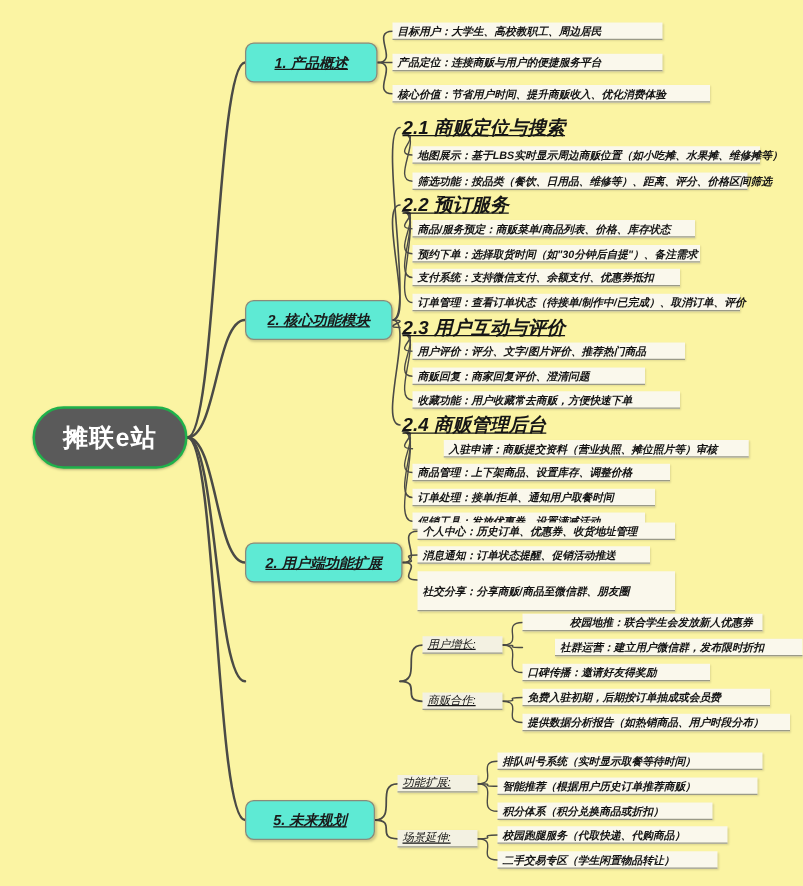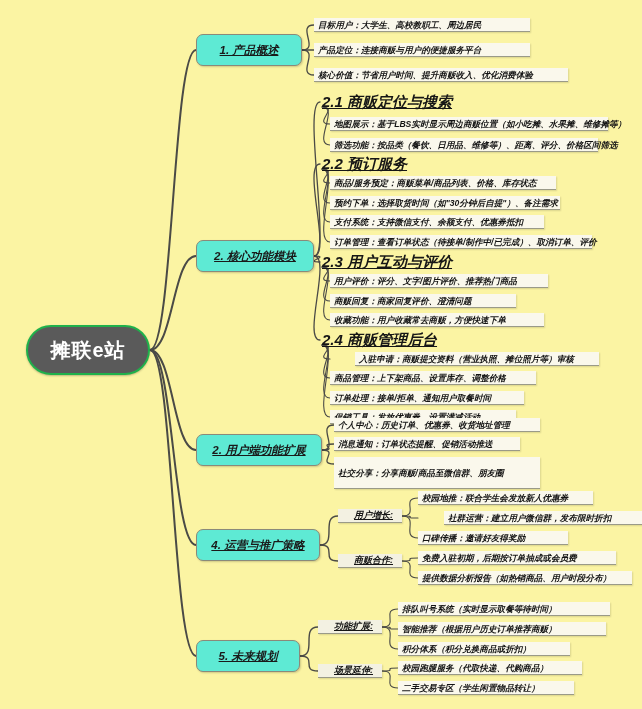--- a/index.html
+++ b/index.html
@@ -62,26 +62,26 @@
 
   
   .mid{
     display:flex;align-items:center;
     background:#f3f1e2;
     border-bottom:1px solid #9a9a88;
     box-shadow:1px 1px 1.5px rgba(0,0,0,.13);
   }
   .mid span{
     font-size:9px;
-    font-weight:bold;
+    font-weight:normal;
     font-style:italic;
     text-decoration:underline;
     color:#161616;
     white-space:nowrap;
-    padding:0 16px;
+    padding:0 4px;
   }
 
   
   .leaf{
     display:flex;align-items:center;
     background:#faf8ec;
     border-bottom:1px solid #9a9a88;
     box-shadow:1px 1px 1.5px rgba(0,0,0,.13);
   }
   .leaf span{
@@ -225,30 +225,27 @@
   <div class="node leaf" style="left:334px;top:437px;width:186px;height:14px;">
     <span>消息通知：订单状态提醒、促销活动推送</span>
   </div>
   <div class="node leaf" style="left:334px;top:418px;width:206px;height:14px;">
     <span>个人中心：历史订单、优惠券、收货地址管理</span>
   </div>
   <div class="node leaf" style="left:334px;top:457px;width:206px;height:32px;">
     <span>社交分享：分享商贩/商品至微信群、朋友圈</span>
   </div>
 
-  <div class="node branch" style="left:196px;top:529px;width:124px;height:32px;">
-    <span>4. 运营与推广策略</span>
-  </div>
   <div class="node mid" style="left:338px;top:509px;width:64px;height:14px;">
     <span>用户增长:</span>
   </div>
   <div class="node mid" style="left:338px;top:554px;width:64px;height:14px;">
     <span>商贩合作:</span>
   </div>
-  <div class="node leaf" style="left:418px;top:491px;width:175px;height:14px;">
+  <div class="node leaf" style="left:418px;top:491px;width:192px;height:14px;padding-left:34px;">
     <span>校园地推：联合学生会发放新人优惠券</span>
   </div>
   <div class="node leaf" style="left:400px;top:511px;width:202px;height:14px;margin-left:44px;">
     <span>社群运营：建立用户微信群，发布限时折扣</span>
   </div>
   <div class="node leaf" style="left:418px;top:531px;width:150px;height:14px;">
     <span>口碑传播：邀请好友得奖励</span>
   </div>
   <div class="node leaf" style="left:418px;top:551px;width:198px;height:14px;">
     <span>免费入驻初期，后期按订单抽成或会员费</span>

